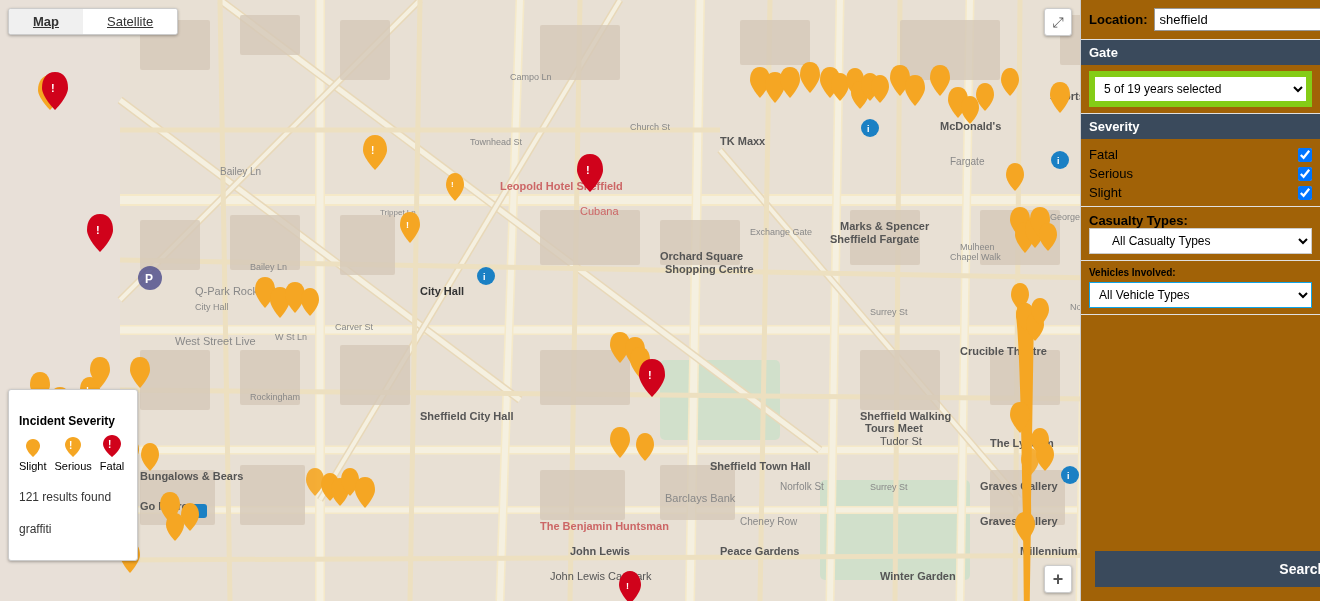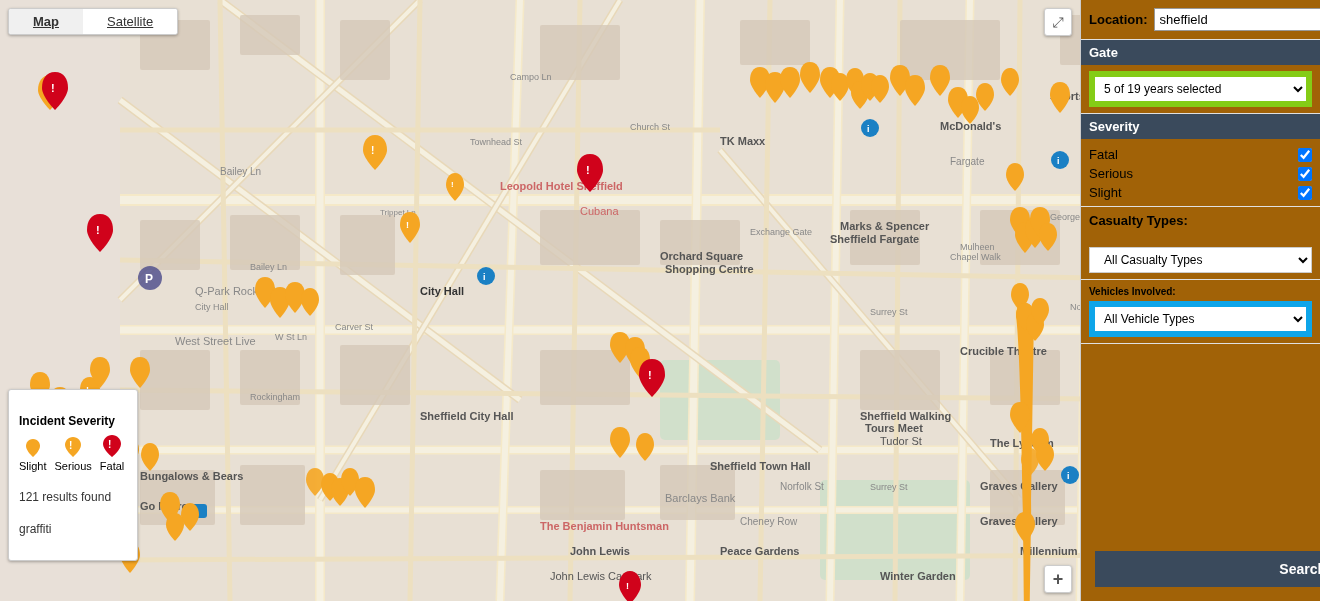--- a/index.html
+++ b/index.html
@@ -189,42 +189,41 @@
     .casualty-section {
       padding: 6px 8px;
       border-bottom: 1px solid #e0e0e0;
     }
     .casualty-label {
       font-weight: bold;
       font-size: 13px;
     }
     .casualty-select {
       width: 100%;
-      padding: 4px 10px;
+      padding: 4px 18px;
       font-size: 12px;
       border: 1px solid #ccc;
       background: white;
       cursor: pointer;
-      margin-top: 19px;
     }
 
     .vehicles-section {
       padding: 6px 8px;
       border-bottom: 1px solid #e0e0e0;
     }
     .vehicles-label {
       font-weight: bold;
       font-size: 10px;
       margin-bottom: 4px;
     }
     .vehicles-select {
       width: 100%;
       padding: 4px 5px;
       font-size: 12px;
-      border: 6px solid #0ea5e9;
+      border: 1px solid #0ea5e9;
       background: white;
       cursor: pointer;
     }
 
     .search-btn {
       margin: 14px;
       padding: 10px 8px;
       background: #3a4a5c;
       color: white;
       border: none;

